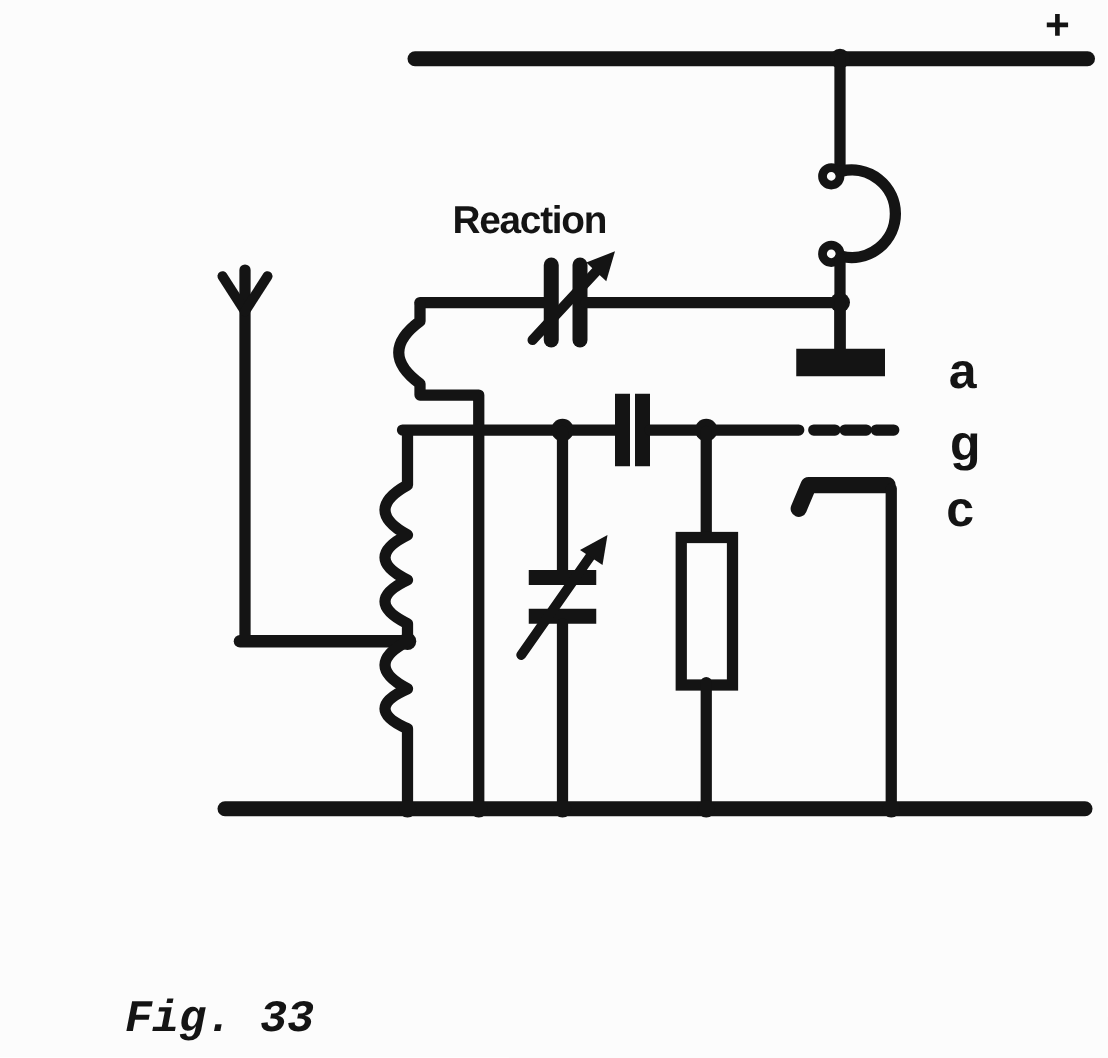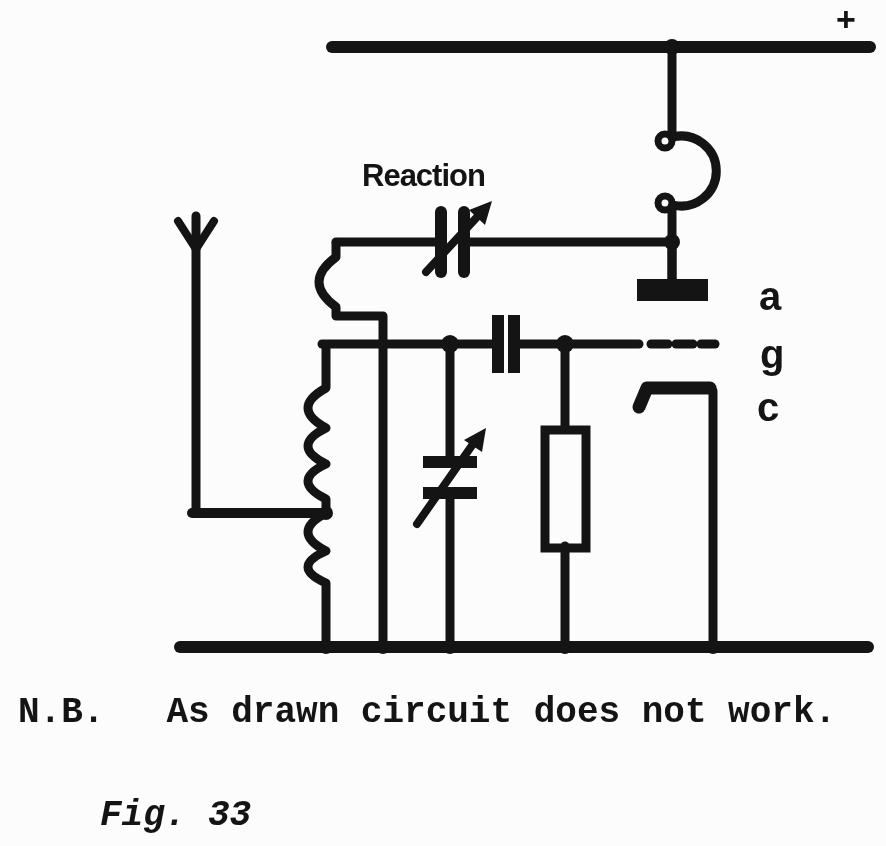--- a/index.html
+++ b/index.html
@@ -122,22 +122,19 @@
       <line class="wire" x1="180" y1="647" x2="868" y2="647" stroke-width="12"></line>
       <circle class="fillink" cx="326" cy="647" r="7"></circle>
       <circle class="fillink" cx="383" cy="647" r="7"></circle>
       <circle class="fillink" cx="450" cy="647" r="7"></circle>
       <circle class="fillink" cx="565" cy="647" r="7"></circle>
       <circle class="fillink" cx="713" cy="647" r="7"></circle>
     </g>
   </svg>
 
   
-  <div class="note-line">
-    <span>N.B.</span><span>As drawn circuit does not work.</span>
-  </div>
 
   
   <div class="caption-line">
     <span>Fig. 33</span>
   </div>
 
 </div>
 
 </body></html>

